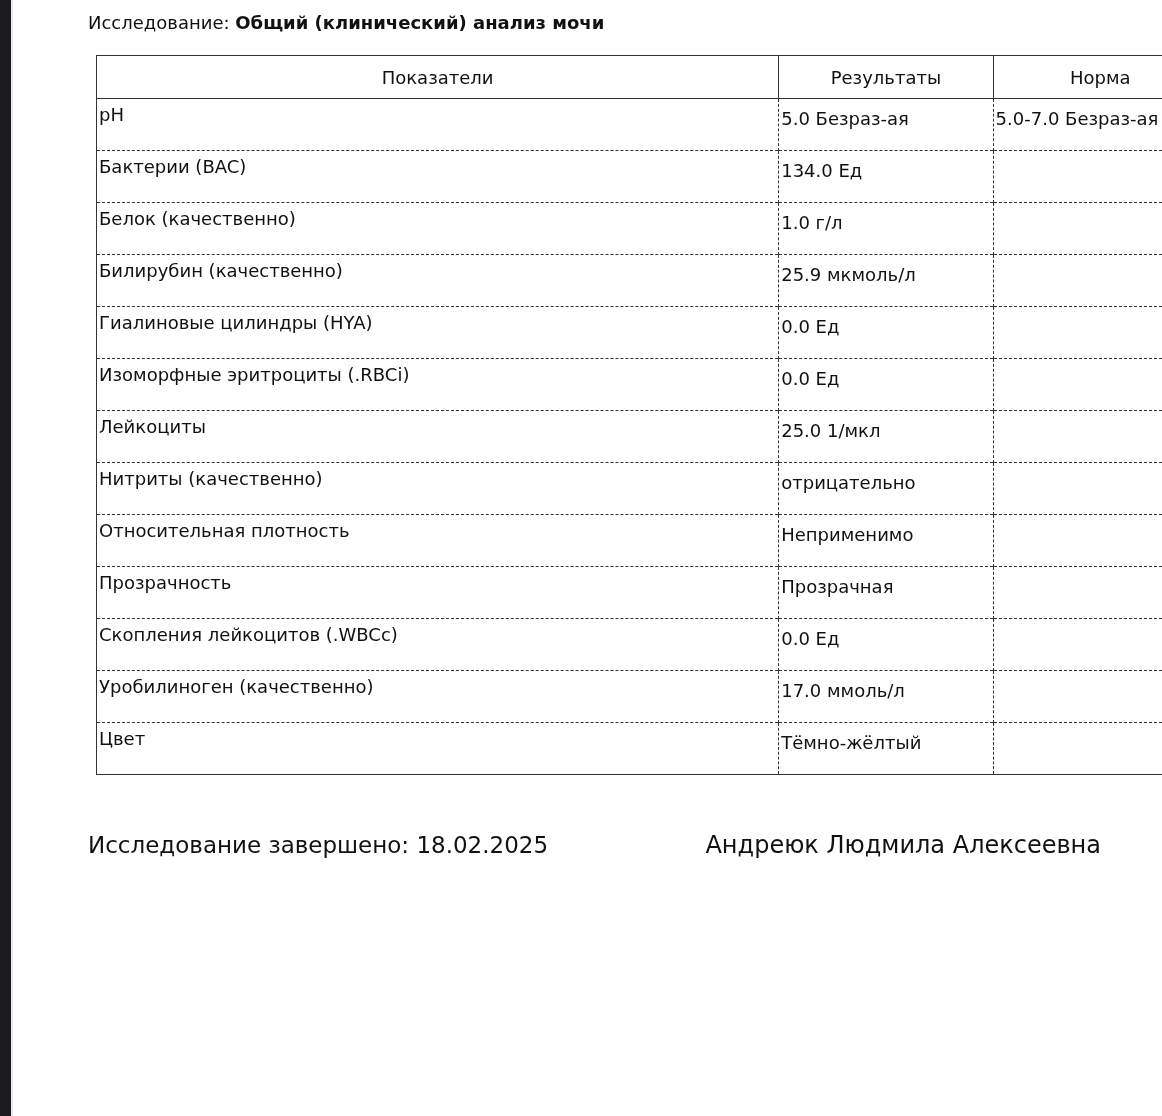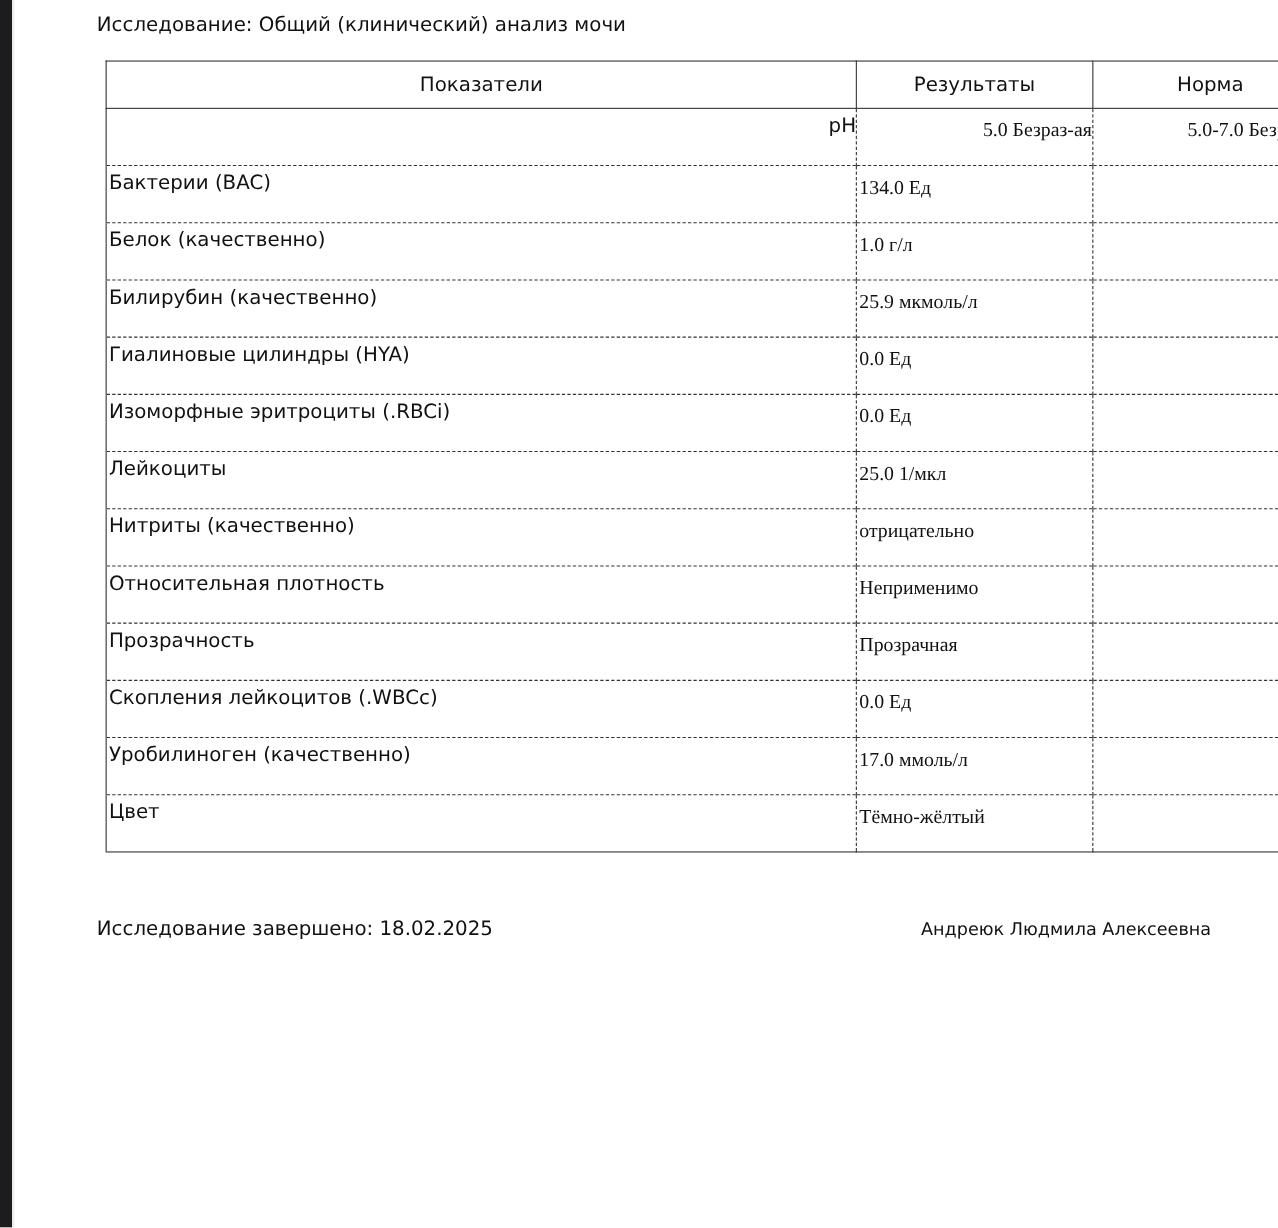--- a/index.html
+++ b/index.html
@@ -14,48 +14,48 @@
       background: #1c1c1e;
     }
     .left-edge {
       position: absolute; left: 11px; top: 0; width: 2px; height: 1116px;
       background: #ececec;
     }
     .title {
       position: absolute; left: 88px; top: 11px;
       font-size: 18px; line-height: 24px; white-space: nowrap;
     }
-    .title b { font-weight: normal; }
+    .title b { font-weight: bold; }
     table.results {
       position: absolute; left: 96px; top: 55px;
       width: 1112px; border-collapse: collapse;
       border: 1.5px solid #333;
       font-size: 18px;
     }
     table.results th {
       font-weight: normal; height: 42px; text-align: center;
       border: 1.5px solid #333; padding: 0;
     }
     table.results td {
       height: 42px; padding: 0 0 0 2px; vertical-align: top;
       border-top: 1.5px dashed #333; border-left: 1.5px dashed #333;
       white-space: nowrap;
     }
     table.results td.name { padding-top: 5px; border-left: 1.5px solid #333; }
-    table.results td.val { padding-top: 9px; font-family: Liberation Serif, serif; }
-    table.results tbody tr:first-child td { border-top: 1.5px solid #333; text-align: right; }
+    table.results td.val { padding-top: 9px; }
+    table.results tbody tr:first-child td { border-top: 1.5px solid #333; }
     table.results td.norm { border-right: 1.5px solid #333; }
     col.c1 { width: 611px; }
     col.c2 { width: 192px; }
     col.c3 { width: 192px; }
     .footer-left {
-      position: absolute; left: 88px; top: 833px; font-size: 18px; line-height: 24px;
+      position: absolute; left: 88px; top: 833px; font-size: 23px; line-height: 24px;
     }
     .footer-right {
-      position: absolute; right: 61px; top: 833px; font-size: 16px; line-height: 24px;
+      position: absolute; right: 61px; top: 833px; font-size: 24px; line-height: 24px;
     }
   </style>
 </head>
 <body>
 
 <div class="left-strip"></div>
 <div class="left-edge"></div>
 
 <div class="title"><span>Исследование: </span><b>Общий (клинический) анализ мочи</b></div>
 

